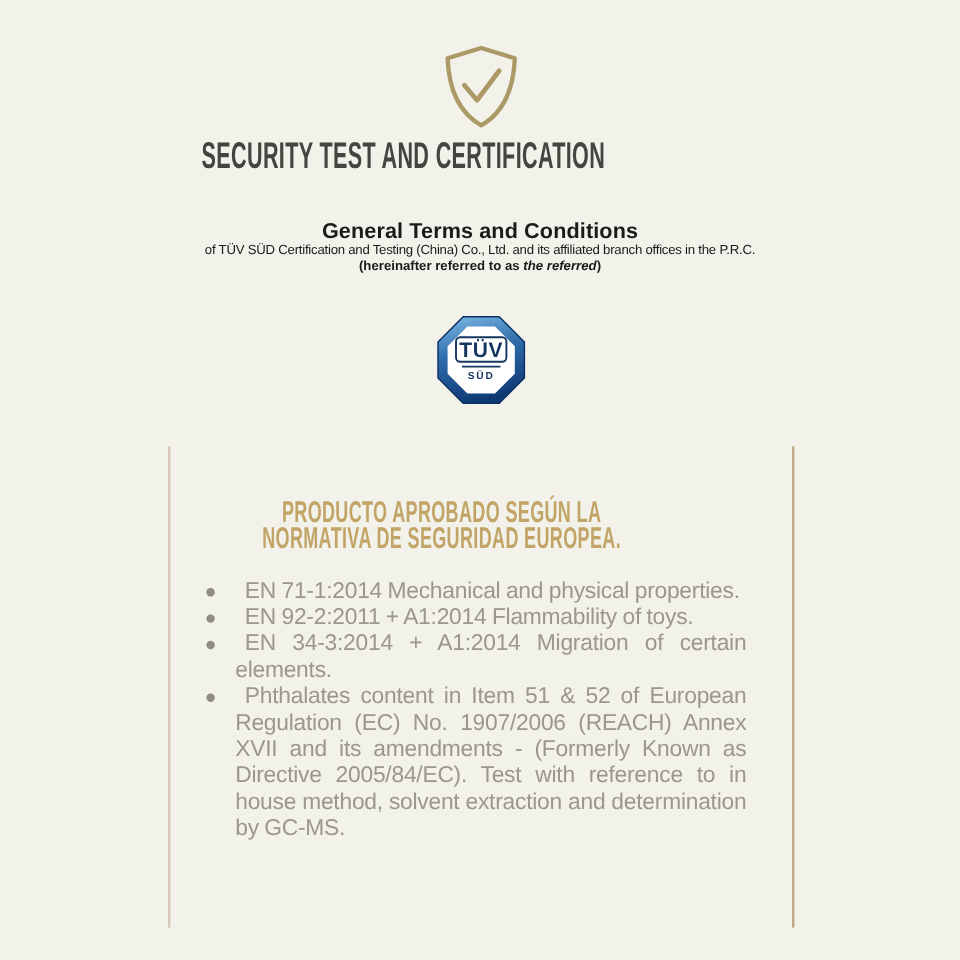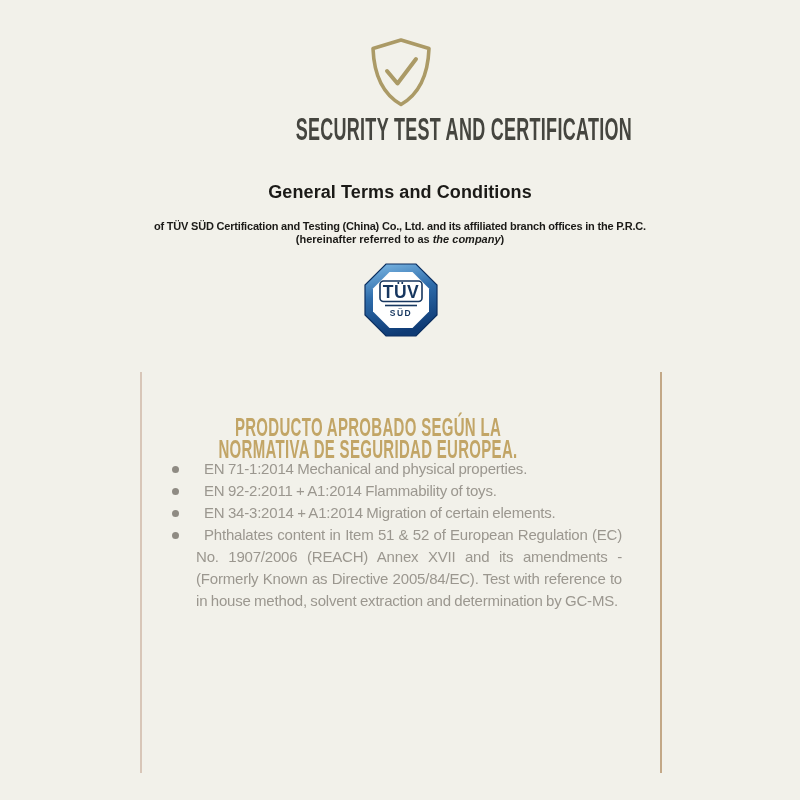--- a/index.html
+++ b/index.html
@@ -16,44 +16,44 @@
   *{margin:0;padding:0;box-sizing:border-box;}
   html,body{background:#ffffff;}
   .page{
     position:relative;
     width:800px;height:800px;
     background:var(--bg);
     font-family:"Liberation Sans", sans-serif;
     overflow:hidden;
   }
   .shield{position:absolute;left:366px;top:36px;}
-  .title-wrap{position:absolute;top:112px;left:0;width:800px;text-align:right;}
+  .title-wrap{position:absolute;top:112px;left:0;width:800px;text-align:left;}
   .title{
     font-size:31px;font-weight:700;color:var(--title-gray);
     white-space:nowrap;letter-spacing:0.5px;
     transform:scaleX(0.58);transform-origin:center;
   }
   .terms{position:absolute;top:181px;left:0;width:800px;text-align:center;color:var(--dark-text);}
   .terms-heading{font-size:18px;font-weight:700;line-height:22px;letter-spacing:0.1px;}
-  .terms-sub{font-size:11px;font-weight:700;line-height:13px;margin-top:17px;letter-spacing:-0.2px;white-space:nowrap;}
+  .terms-sub{font-size:11px;font-weight:400;line-height:13px;margin-top:0;letter-spacing:-0.2px;white-space:nowrap;}
   .terms-note{font-size:11px;font-weight:700;line-height:13px;}
   .terms-note em{font-style:italic;}
   .logo{position:absolute;left:363px;top:262px;}
   .frame-line{position:absolute;top:372px;height:401px;width:2px;}
   .frame-line.left{left:140px;background:var(--frame-left);}
   .frame-line.right{left:660px;background:var(--frame-right);}
   .approval{position:absolute;top:416px;left:0;width:736px;text-align:center;color:var(--gold-text);}
   .approval div{
     font-size:25px;font-weight:700;line-height:22px;white-space:nowrap;
     transform:scaleX(0.60);transform-origin:center;letter-spacing:0.5px;
   }
   .standards{
-    position:absolute;top:458px;left:166px;width:456px;
+    position:absolute;top:482px;left:166px;width:456px;
     list-style:none;color:var(--body-gray);
-    font-size:15px;line-height:22px;letter-spacing:-0.2px;word-spacing:-0.5px;
+    font-size:19px;line-height:22px;letter-spacing:-0.2px;word-spacing:-0.5px;
   }
   .standards li{
     position:relative;padding-left:30px;text-align:justify;text-indent:8px;
   }
   .standards li .dot{
     position:absolute;left:6px;top:8px;width:7px;height:7px;border-radius:50%;
     background:#8f8b83;
   }
 </style>
 </head>
@@ -66,21 +66,21 @@
     <path d="M21 35 L31.5 47.5 L50 23" fill="none" stroke="#ab9a66" stroke-width="4" stroke-linecap="round" stroke-linejoin="round"></path>
   </svg>
 
   <div class="title-wrap">
     <div class="title">SECURITY TEST AND CERTIFICATION</div>
   </div>
 
   <div class="terms">
     <div class="terms-heading">General Terms and Conditions</div>
     <div class="terms-sub">of TÜV SÜD Certification and Testing (China) Co., Ltd. and its affiliated branch offices in the P.R.C.</div>
-    <div class="terms-note"><span>(hereinafter referred to as </span><em>the company</em><span>)</span></div>
+    <div class="terms-note"><span>(hereinafter referred to as </span><em>the referred</em><span>)</span></div>
   </div>
 
   <svg class="logo" width="76" height="76" viewBox="0 0 76 76">
     <defs>
       <linearGradient id="octgrad" x1="0.1" y1="0" x2="0.35" y2="1">
         <stop offset="0" stop-color="#7cb8e4"></stop>
         <stop offset="0.45" stop-color="#2e6cab"></stop>
         <stop offset="1" stop-color="#0e3a74"></stop>
       </linearGradient>
     </defs>

